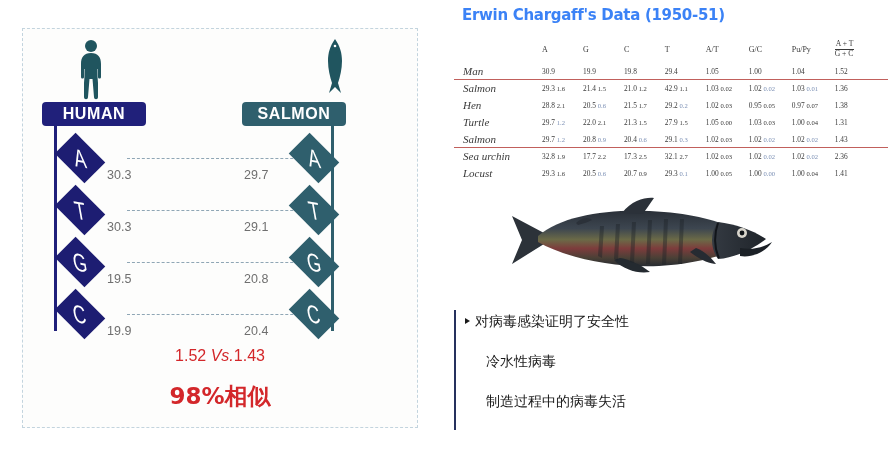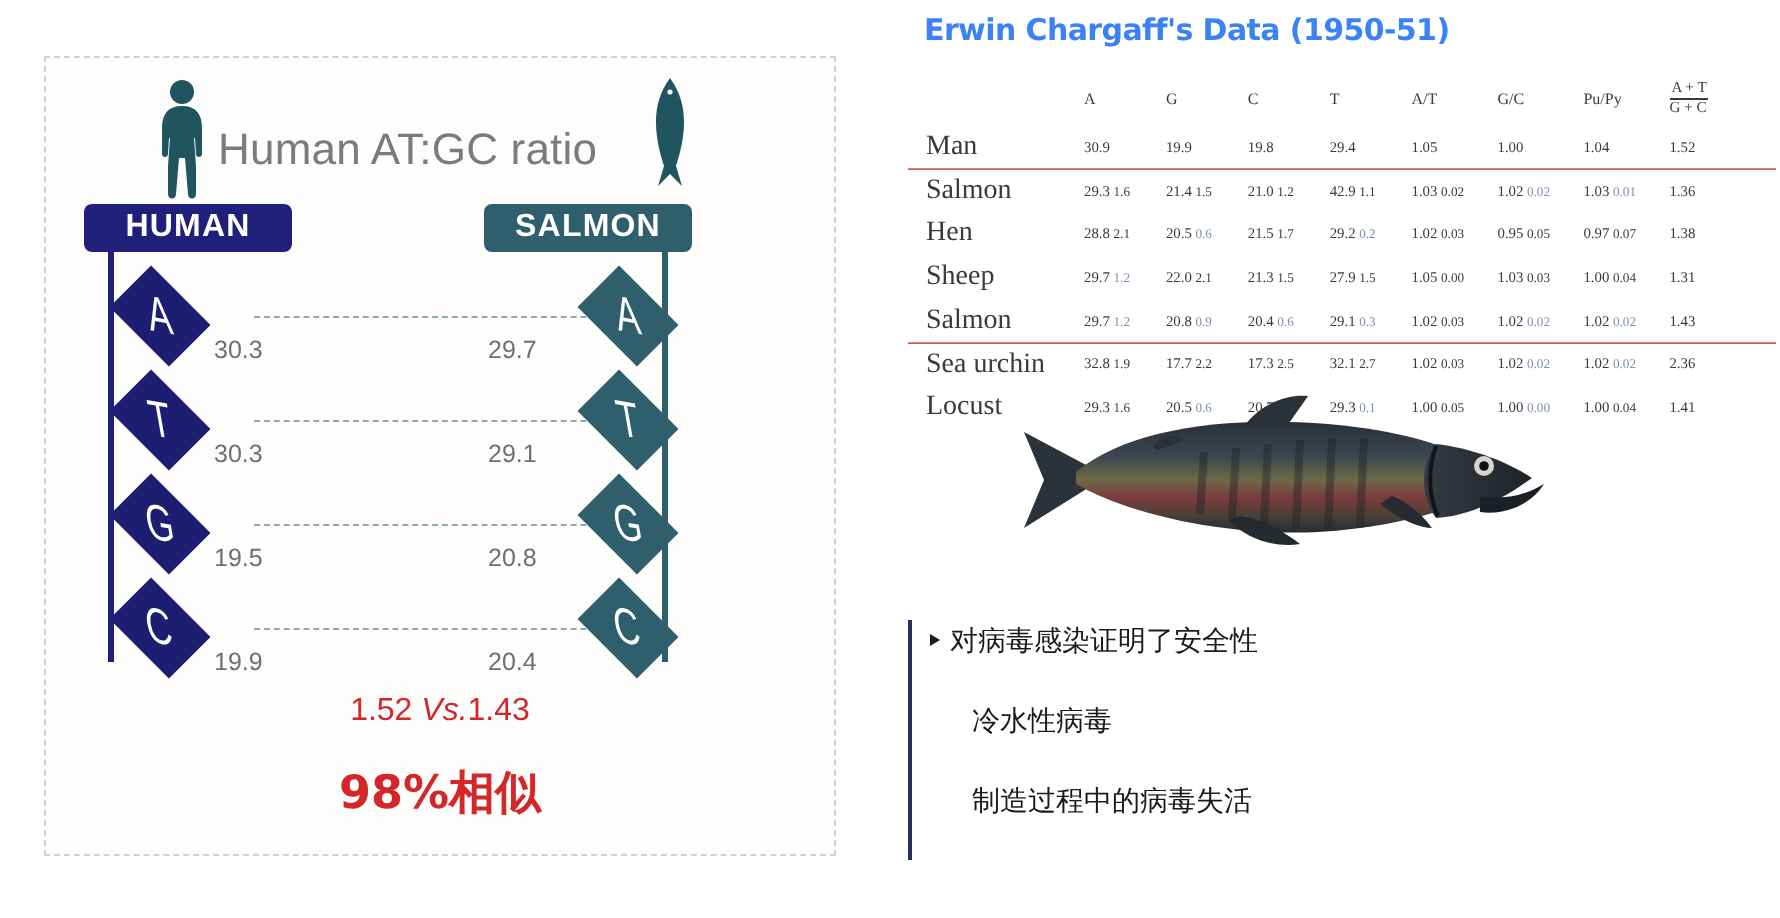--- a/index.html
+++ b/index.html
@@ -198,21 +198,21 @@
     padding-bottom: 3px !important;
   }
   .asym-frac {
     display: inline-block;
     text-align: left;
     font-size: 7.6px;
     line-height: 1.15;
   }
   .asym-frac .num { border-bottom: 0.8px solid #3a3a3a; display: block; padding: 0 1px; }
   .animals-label { font-size: 8px; }
-  .species-name { padding-left: 9px !important; font-size: 14px; }
+  .species-name { padding-left: 9px !important; font-size: 11px; font-style: italic; }
   .num-main { font-size: 7.4px; }
   .num-err { font-size: 6.6px; color: #7c90b5; }
   .num-err-dark { font-size: 6.6px; color: #3a3a3a; }
   tr.hl-row td { box-shadow: inset 0 -0.9px 0 0 #c1605c; }
 
   #salmon-photo {
     position: absolute;
     left: 52px;
     top: 186px;
     width: 275px;
@@ -259,21 +259,20 @@
     <circle cx="13" cy="7" r="6" fill="#20555f"></circle>
     <path d="M13 14 C6 14 3 18 3 25 L3 38 C3 40 6 40 6 38 L6.5 30 L7 30 L6 44 L6 58 C6 61 10 61 10 58 L11.5 40 L14.5 40 L16 58 C16 61 20 61 20 58 L20 44 L19 30 L19.5 30 L20 38 C20 40 23 40 23 38 L23 25 C23 18 20 14 13 14 Z" fill="#20555f"></path>
   </svg>
 
   <svg class="silhouette" id="salmon-silhouette" width="24" height="60" viewBox="0 0 24 60">
     <path d="M12 2 C7 9 5 16 5 24 C5 32 7 40 9 46 L6 56 L12 50 L18 56 L15 46 C17 40 19 32 19 24 C19 16 17 9 12 2 Z" fill="#20555f"></path>
     <path d="M12 6 L12 16 L17 13 Z" fill="#20555f"></path>
     <circle cx="12" cy="9" r="1.3" fill="#ffffff"></circle>
   </svg>
 
-  <div id="ratio-title">Human AT:GC ratio</div>
 
   <div class="species-badge" id="badge-human">HUMAN</div>
   <div class="species-badge" id="badge-salmon">SALMON</div>
 
   <div class="axis-line" id="axis-human"></div>
   <div class="axis-line" id="axis-salmon"></div>
 
   <div class="pair-row" style="top:103px;">
     <div class="dash-connector"></div>
     <div class="diamond d-human">
@@ -393,21 +392,21 @@
           <td><span class="num-main">28.8</span> <span class="num-err-dark">2.1</span></td>
           <td><span class="num-main">20.5</span> <span class="num-err">0.6</span></td>
           <td><span class="num-main">21.5</span> <span class="num-err-dark">1.7</span></td>
           <td><span class="num-main">29.2</span> <span class="num-err">0.2</span></td>
           <td><span class="num-main">1.02</span> <span class="num-err-dark">0.03</span></td>
           <td><span class="num-main">0.95</span> <span class="num-err-dark">0.05</span></td>
           <td><span class="num-main">0.97</span> <span class="num-err-dark">0.07</span></td>
           <td><span class="num-main">1.38</span></td>
         </tr>
         <tr>
-          <td class="species-name">Sheep</td>
+          <td class="species-name">Turtle</td>
           <td><span class="num-main">29.7</span> <span class="num-err">1.2</span></td>
           <td><span class="num-main">22.0</span> <span class="num-err-dark">2.1</span></td>
           <td><span class="num-main">21.3</span> <span class="num-err-dark">1.5</span></td>
           <td><span class="num-main">27.9</span> <span class="num-err-dark">1.5</span></td>
           <td><span class="num-main">1.05</span> <span class="num-err-dark">0.00</span></td>
           <td><span class="num-main">1.03</span> <span class="num-err-dark">0.03</span></td>
           <td><span class="num-main">1.00</span> <span class="num-err-dark">0.04</span></td>
           <td><span class="num-main">1.31</span></td>
         </tr>
         <tr class="hl-row">

